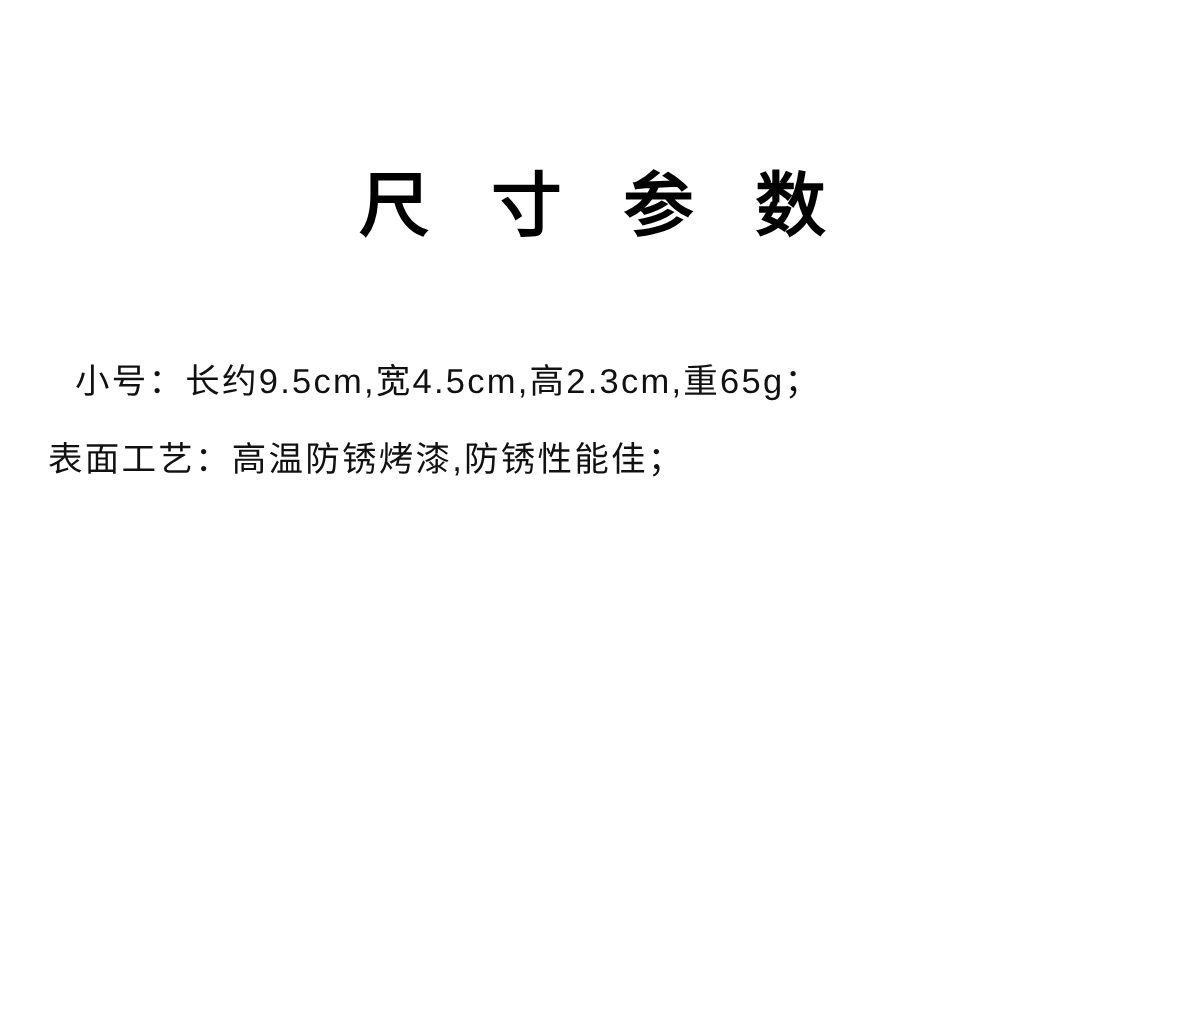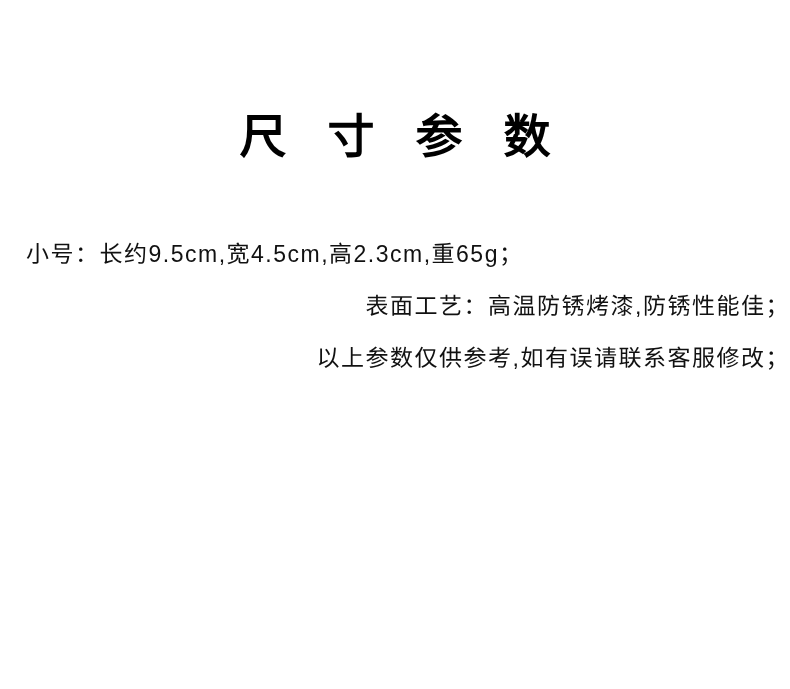--- a/index.html
+++ b/index.html
@@ -42,32 +42,32 @@
   }
   .spec-line {
     font-size: 23px;
     color: #111111;
     line-height: 52px;
     letter-spacing: 1.5px;
     white-space: nowrap;
   }
   .spec-line.left {
     text-align: left;
-    padding-left: 26px;
+    padding-left: 50px;
   }
   .spec-line.center {
-    text-align: right;
+    text-align: left;
+    padding-left: 32px;
   }
 </style>
 </head>
 <body>
 
 <div class="page">
 
   <div class="title">尺 寸 参 数</div>
 
   <div class="spec-block">
     <div class="spec-line left">小号：长约9.5cm,宽4.5cm,高2.3cm,重65g；</div>
     <div class="spec-line center">表面工艺：高温防锈烤漆,防锈性能佳；</div>
-    <div class="spec-line center">以上参数仅供参考,如有误请联系客服修改；</div>
   </div>
 
 </div>
 
 </body></html>

